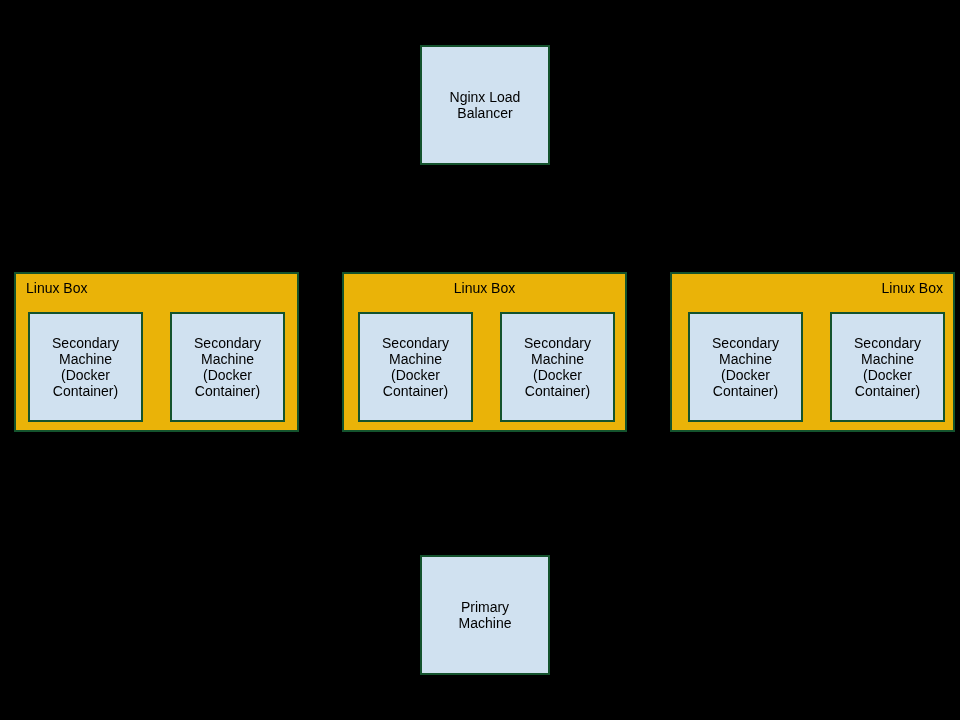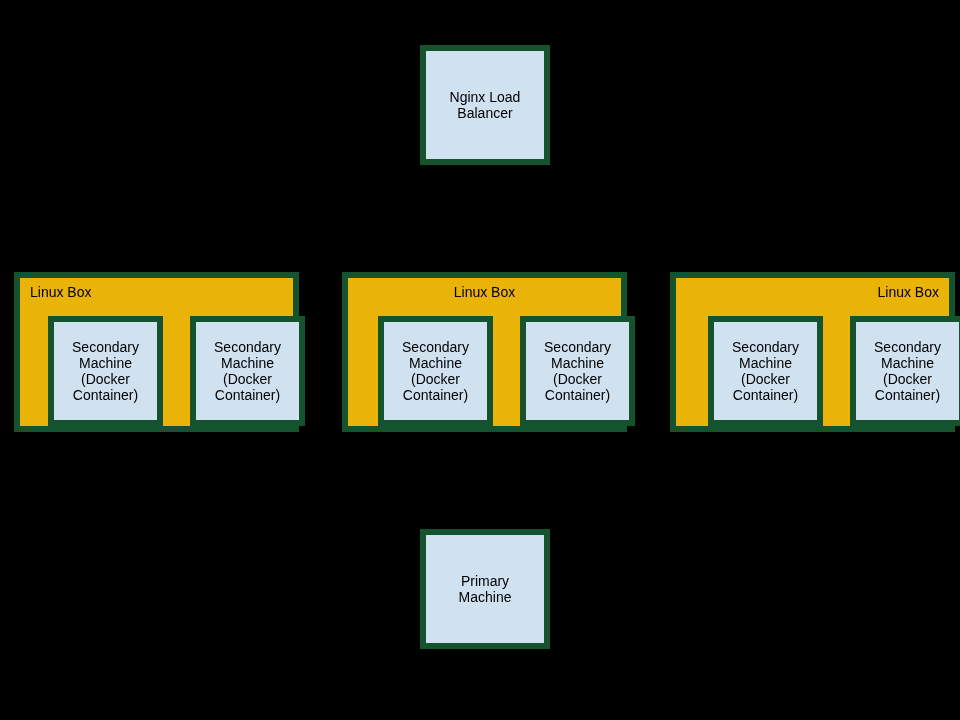--- a/index.html
+++ b/index.html
@@ -13,21 +13,21 @@
     }
     .canvas {
       position: absolute;
       top: 0;
       left: 0;
       width: 960px;
       height: 720px;
     }
     .box {
       position: absolute;
-      border: 6px solid #14532d;
+      border: 2px solid #14532d;
       display: flex;
       align-items: center;
       justify-content: center;
       text-align: center;
       padding: 8px;
     }
     .blue-box {
       background: #d0e1f0;
     }
     .gray-box {
@@ -41,21 +41,20 @@
       font-weight: normal;
     }
     .linux-label.left { left: 10px; }
     .linux-label.center { left: 50%; transform: translateX(-50%); }
     .linux-label.right { right: 10px; }
     .secondary {
       position: absolute;
       width: 115px;
       height: 110px;
       top: 38px;
-      margin-left: 16px;
     }
     svg.lines {
       position: absolute;
       top: 0;
       left: 0;
       pointer-events: none;
     }
   </style>
 </head>
 <body>
@@ -125,18 +124,18 @@
 Container)</span>
     </div>
     <div class="box blue-box secondary" style="left: 158px;">
       <span style="white-space: pre-line;">Secondary
 Machine
 (Docker
 Container)</span>
     </div>
   </div>
 
-  <div class="box blue-box" style="left: 420px; top: 529px; width: 130px; height: 120px;">
+  <div class="box blue-box" style="left: 420px; top: 555px; width: 130px; height: 120px;">
     <span style="white-space: pre-line;">Primary
 Machine</span>
   </div>
 
 </div>
 
 </body></html>

